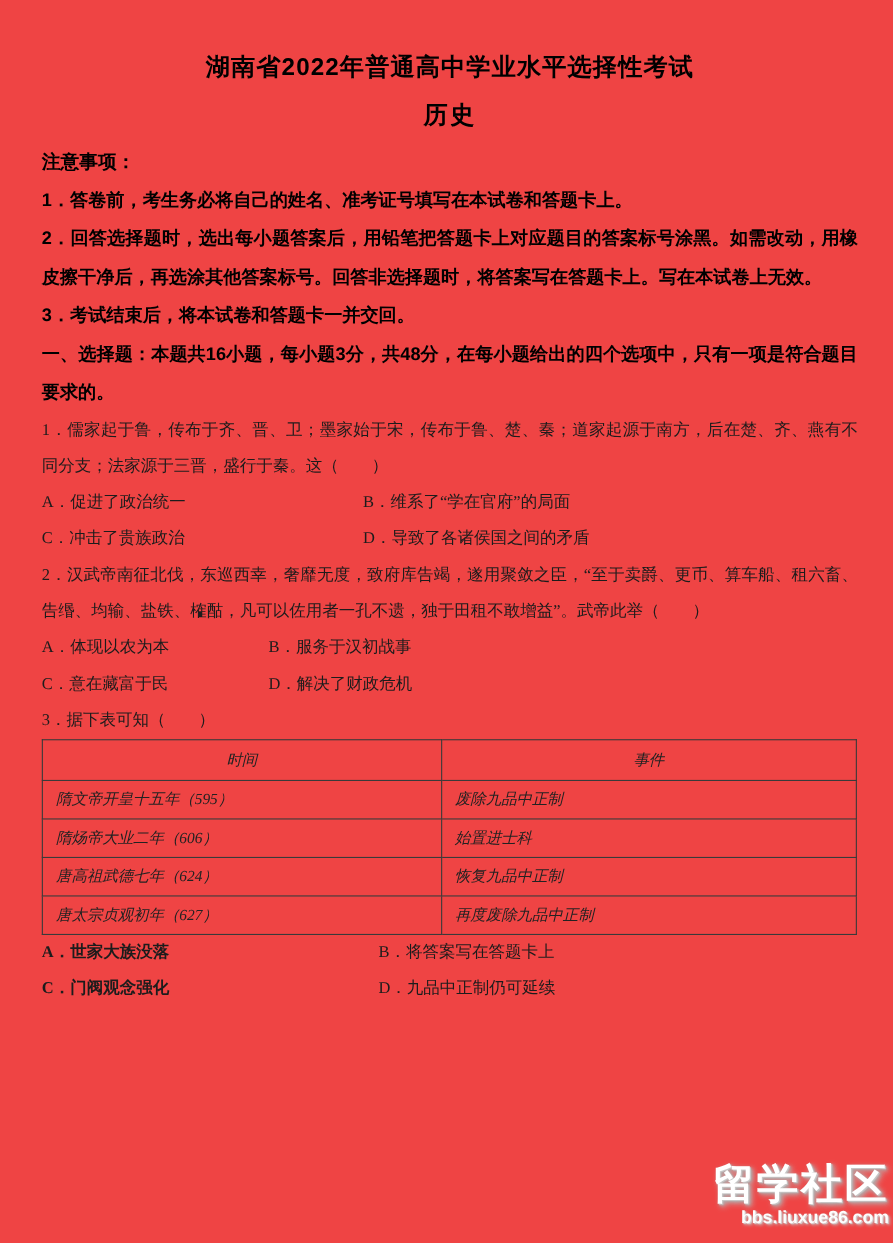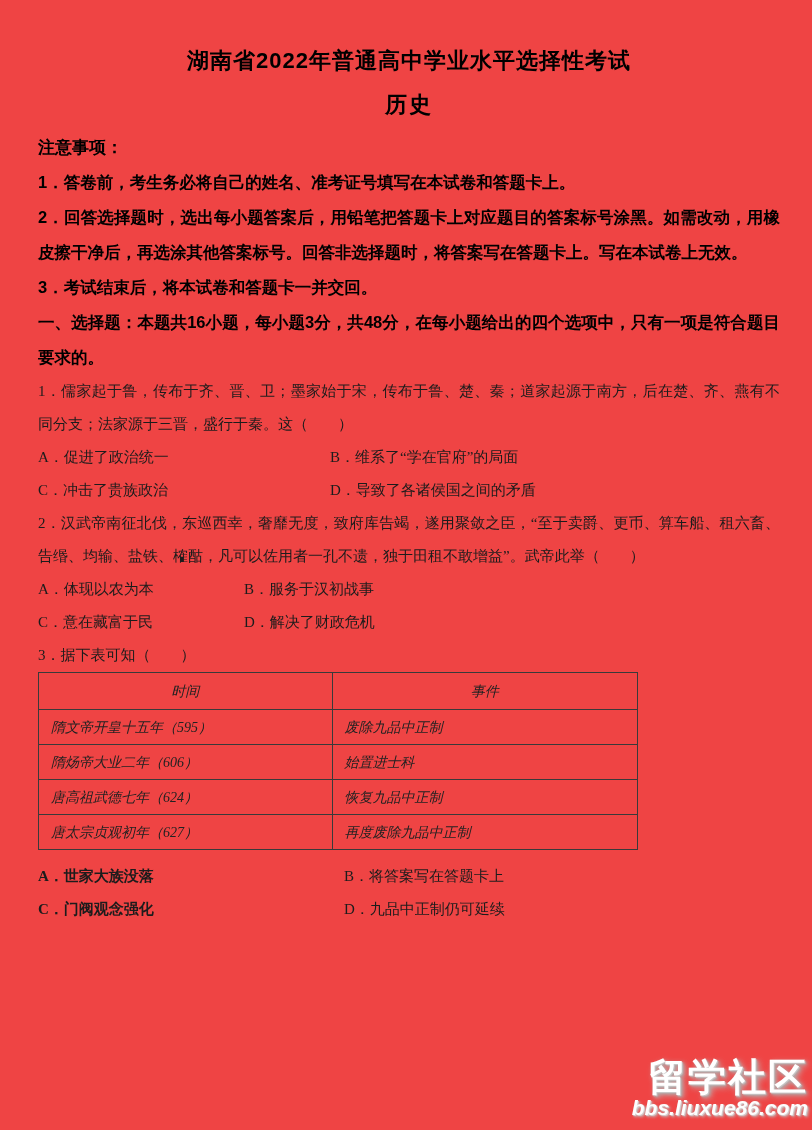--- a/index.html
+++ b/index.html
@@ -47,22 +47,22 @@
     text-align: justify;
   }
   .opt-row { display: flex; }
   .opt { display: inline-block; white-space: nowrap; }
   .w-q1 { width: 292px; }
   .w-q2 { width: 206px; }
   .w-q3 { width: 306px; font-weight: bold; }
   .w-q4 { width: 136px; }
   table.qtable {
     border-collapse: collapse;
-    width: 600px;
-    margin: 0 0 10px 0;
+    width: 741px;
+    margin: 0 0 0 0;
     font-size: 14px;
     font-style: italic;
     color: #222;
     padding-left: 25px;
   }
   table.qtable th, table.qtable td {
     border: 1px solid #3a3a3a;
     padding: 0 12px;
     font-weight: normal;
   }
@@ -79,25 +79,24 @@
     pointer-events: none;
   }
   .watermark .wm-title {
     font-size: 38px;
     line-height: 38px;
     color: #ffffff;
     text-shadow: 1px 1px 1px #c9c9c9, 2px 2px 3px #ababab, 3px 3px 6px #bdbdbd;
     letter-spacing: 2px;
   }
   .watermark .wm-url {
-    font-size: 21px;
+    font-size: 16px;
     line-height: 24px;
     color: #fdfdfd;
     text-shadow: 1px 1px 1px #d4d4d4, 2px 2px 3px #bfbfbf;
-    font-style: italic;
   }
 </style>
 </head>
 <body>
 
 <div class="page">
 
   <h1 class="title hei">湖南省2022年普通高中学业水平选择性考试</h1>
   <h2 class="subject hei">历史</h2>
 

